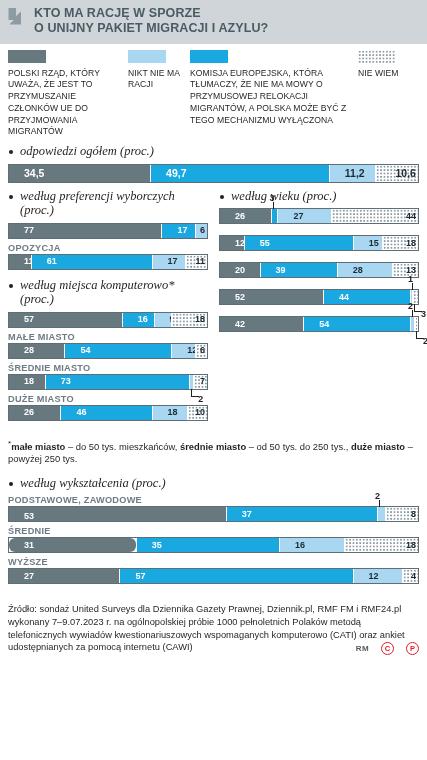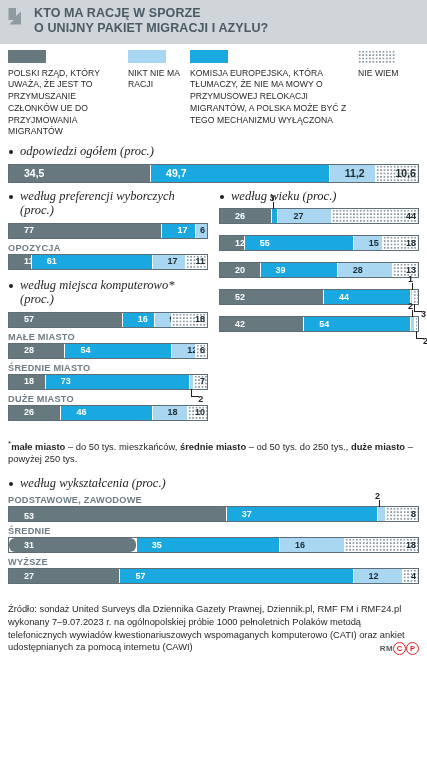--- a/index.html
+++ b/index.html
@@ -164,21 +164,21 @@
   .star{font-size:8px;vertical-align:super;}
 
   .source{
     font-size:9.3px;
     line-height:1.36;
     padding:0 8px;
     color:#231f20;
   }
   .credit{
     display:flex;align-items:center;justify-content:flex-end;
-    gap:0;padding:0 8px;margin-top:-12px;
+    gap:12px;padding:0 8px;margin-top:-12px;
   }
   .credit .rm{font-size:8px;font-weight:bold;color:#58595b;letter-spacing:.4px;}
   .cmark{
     width:11px;height:11px;border:1.2px solid #e01f26;border-radius:50%;
     color:#e01f26;font-size:7.5px;font-weight:bold;
     display:flex;align-items:center;justify-content:center;
     line-height:1;
   }
 </style>
 </head>

